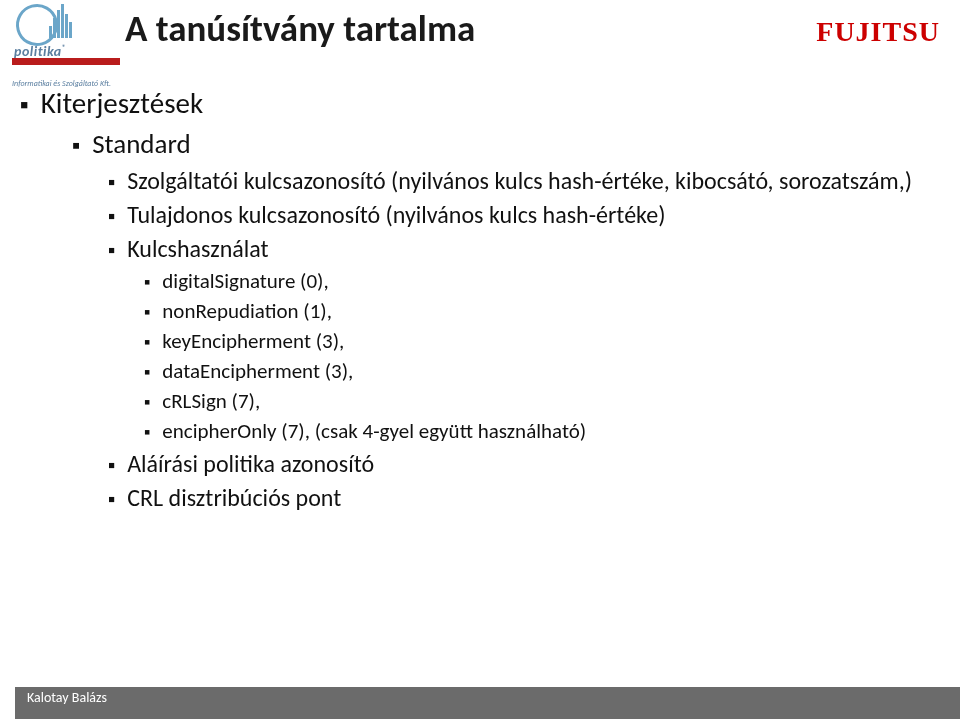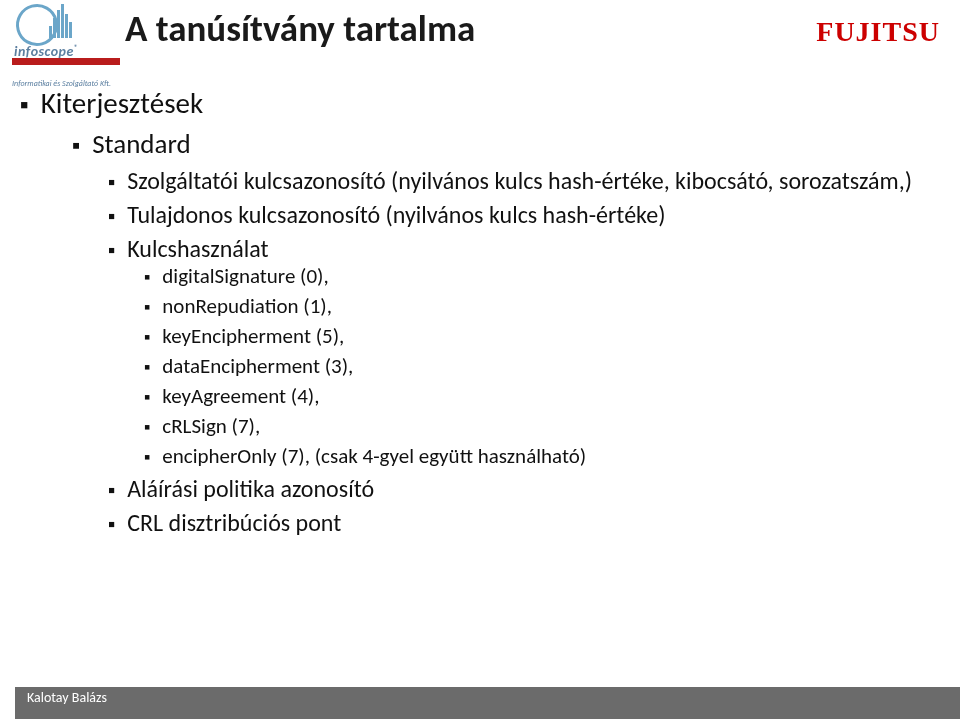--- a/index.html
+++ b/index.html
@@ -106,21 +106,21 @@
     content: "▪";
     font-size: 0.85em;
     margin-right: 12px;
     color: #111;
   }
   ul.lvl1 > li { font-size: 29px; margin-bottom: 6px; padding-left: 0; }
   ul.lvl2 { margin-left: 52px; margin-top: 6px; }
   ul.lvl2 > li { font-size: 27px; margin-bottom: 6px; }
   ul.lvl3 { margin-left: 36px; margin-top: 6px; }
   ul.lvl3 > li { font-size: 24px; margin-bottom: 5px; }
-  ul.lvl4 { margin-left: 36px; }
+  ul.lvl4 { margin-left: 36px; margin-top: 5px; }
   ul.lvl4 > li { font-size: 21px; margin-bottom: 4px; }
   .footer {
     position: absolute;
     left: 15px;
     bottom: 0;
     width: 100%;
     height: 32px;
     background: #6b6b6b;
   }
   .footer-text {
@@ -133,21 +133,21 @@
 </head>
 <body>
 
 <div class="header">
   <div class="logo-left">
     <div class="mag"></div>
     <div class="bars">
       <span style="height:12px"></span><span style="height:20px"></span><span style="height:28px"></span><span style="height:34px"></span><span style="height:24px"></span><span style="height:16px"></span>
     </div>
     <div class="logo-left-text">
-      <span class="brand"><span>infoscope</span><sup>®</sup></span>
+      <span class="brand"><span>politika</span><sup>®</sup></span>
     </div>
     <div class="logo-left-sub">Informatikai és Szolgáltató Kft.</div>
   </div>
   <div class="title">A tanúsítvány tartalma</div>
   <div class="logo-right">
     <span>FUJITSU</span>
   </div>
 </div>
 
 <div class="content">
@@ -155,23 +155,22 @@
     <li><span>Kiterjesztések</span>
       <ul class="lvl2">
         <li><span>Standard</span>
           <ul class="lvl3">
             <li><span>Szolgáltatói kulcsazonosító (nyilvános kulcs hash-értéke, kibocsátó, sorozatszám,)</span></li>
             <li><span>Tulajdonos kulcsazonosító (nyilvános kulcs hash-értéke)</span></li>
             <li><span>Kulcshasználat</span>
               <ul class="lvl4">
                 <li><span>digitalSignature (0),</span></li>
                 <li><span>nonRepudiation (1),</span></li>
-                <li><span>keyEncipherment (5),</span></li>
+                <li><span>keyEncipherment (3),</span></li>
                 <li><span>dataEncipherment (3),</span></li>
-                <li><span>keyAgreement (4),</span></li>
                 <li><span>cRLSign (7),</span></li>
                 <li><span>encipherOnly (7),  (csak 4-gyel együtt használható)</span></li>
               </ul>
             </li>
             <li><span>Aláírási politika azonosító</span></li>
             <li><span>CRL disztribúciós pont</span></li>
           </ul>
         </li>
       </ul>
     </li>

